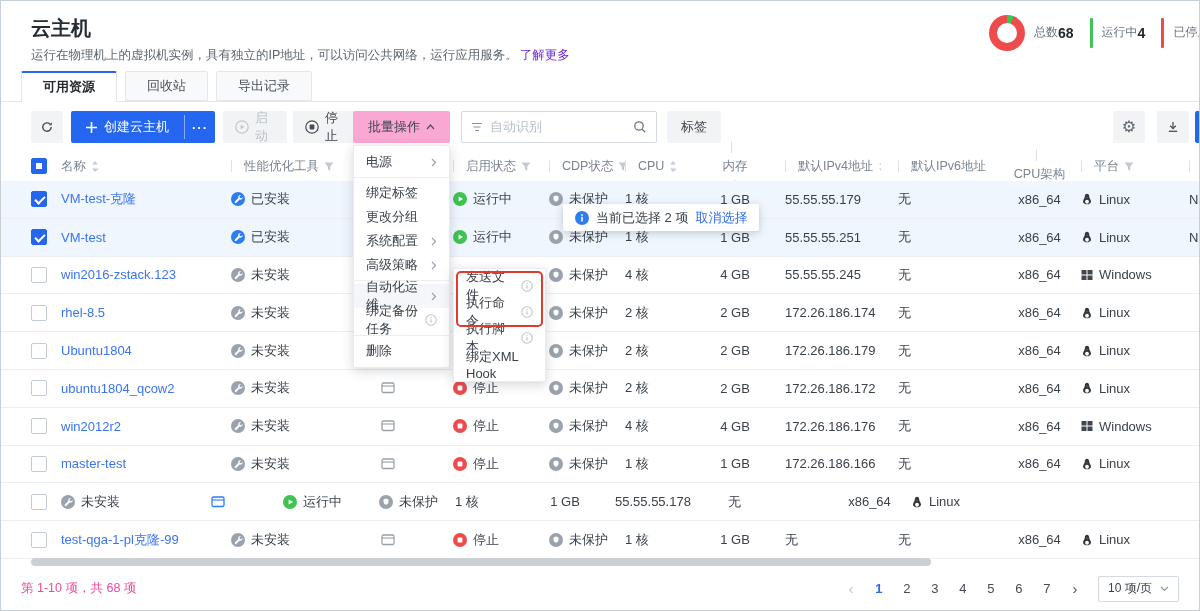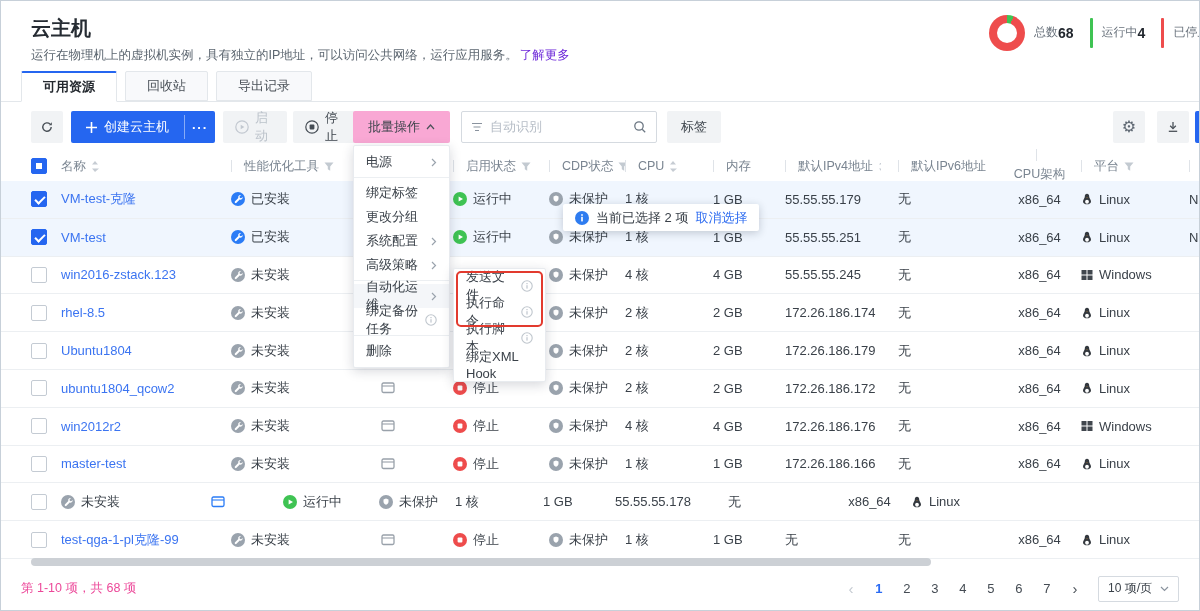--- a/index.html
+++ b/index.html
@@ -44,21 +44,21 @@
   .trow{display:flex;align-items:center;height:37.8px;border-bottom:1px solid #eceff2;padding-left:30px;background:#fff;}
   .trow.selected{background:#f0f6fe;}
   .cell{display:flex;align-items:center;gap:6px;overflow:hidden;white-space:nowrap;flex:0 0 auto;}
   .c-check{width:30px;}
   .c-name{width:170px;}
   .c-opt{width:122px;}
   .c-console{width:96px;padding-left:28px;}
   .c-state{width:100px;padding-left:4px;}
   .c-cdp{width:76px;}
   .c-cpu{width:64px;}
-  .c-mem{width:68px;padding-left:24px;}
+  .c-mem{width:68px;padding-left:24px;flex-direction:column;}
   .c-ipv4{width:124px;padding-left:28px;}
   .c-ipv6{width:120px;padding-left:17px;}
   .c-arch{width:72px;padding-left:5px;flex-direction:column;}
   .c-platform{width:108px;padding-left:8px;}
   .c-ha{width:60px;padding-left:8px;}
   .thead .cell{color:#7a8591;gap:5px;}
   .vbar{width:1px;height:12px;background:#dfe3e8;margin-right:7px;flex:0 0 auto;}
   .name-link{color:#3b74f1;text-decoration:none;overflow:hidden;text-overflow:ellipsis;}
   .cb{width:16px;height:16px;border:1px solid #c4cbd3;border-radius:2px;background:#fff;position:relative;cursor:pointer;flex:0 0 auto;}
   .cb.checked{background:#2566f0;border-color:#2566f0;}

